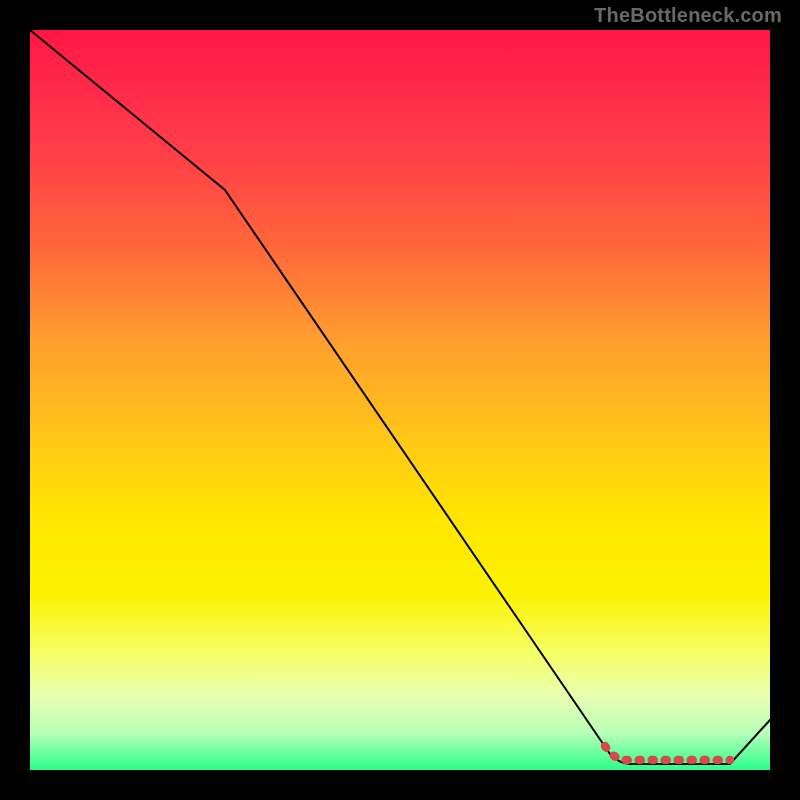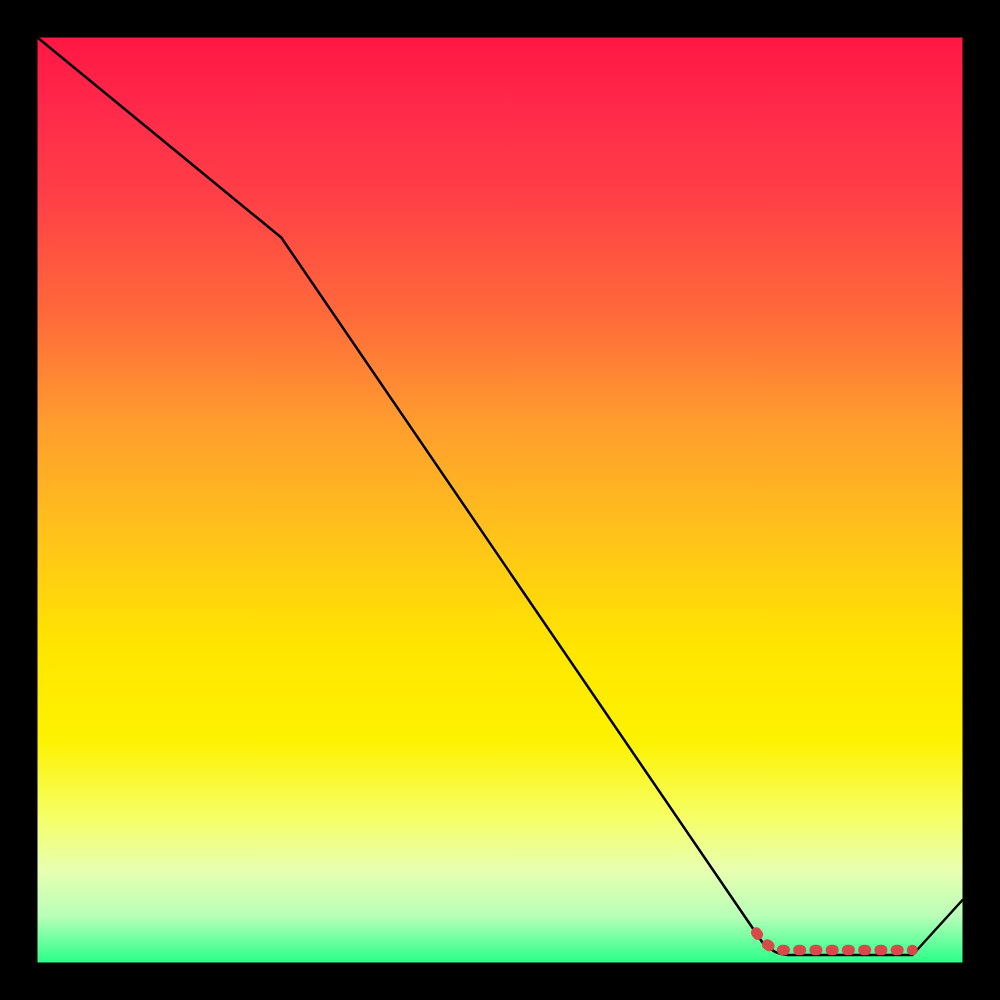--- a/index.html
+++ b/index.html
@@ -70,20 +70,21 @@
     stroke-width: 8.5;
     stroke-linecap: round;
     stroke-dasharray: 2 11;
   }
 </style>
 </head>
 <body>
 
 <div class="frame">
 
+  <div class="attribution">TheBottleneck.com</div>
 
   <div class="plot-area"></div>
 
   <svg class="overlay" viewBox="0 0 740 740">
 
     <path class="main-line" d="M 0 0
              L 195 160
              L 580 724
              Q 590 734 600 734
              L 700 734

